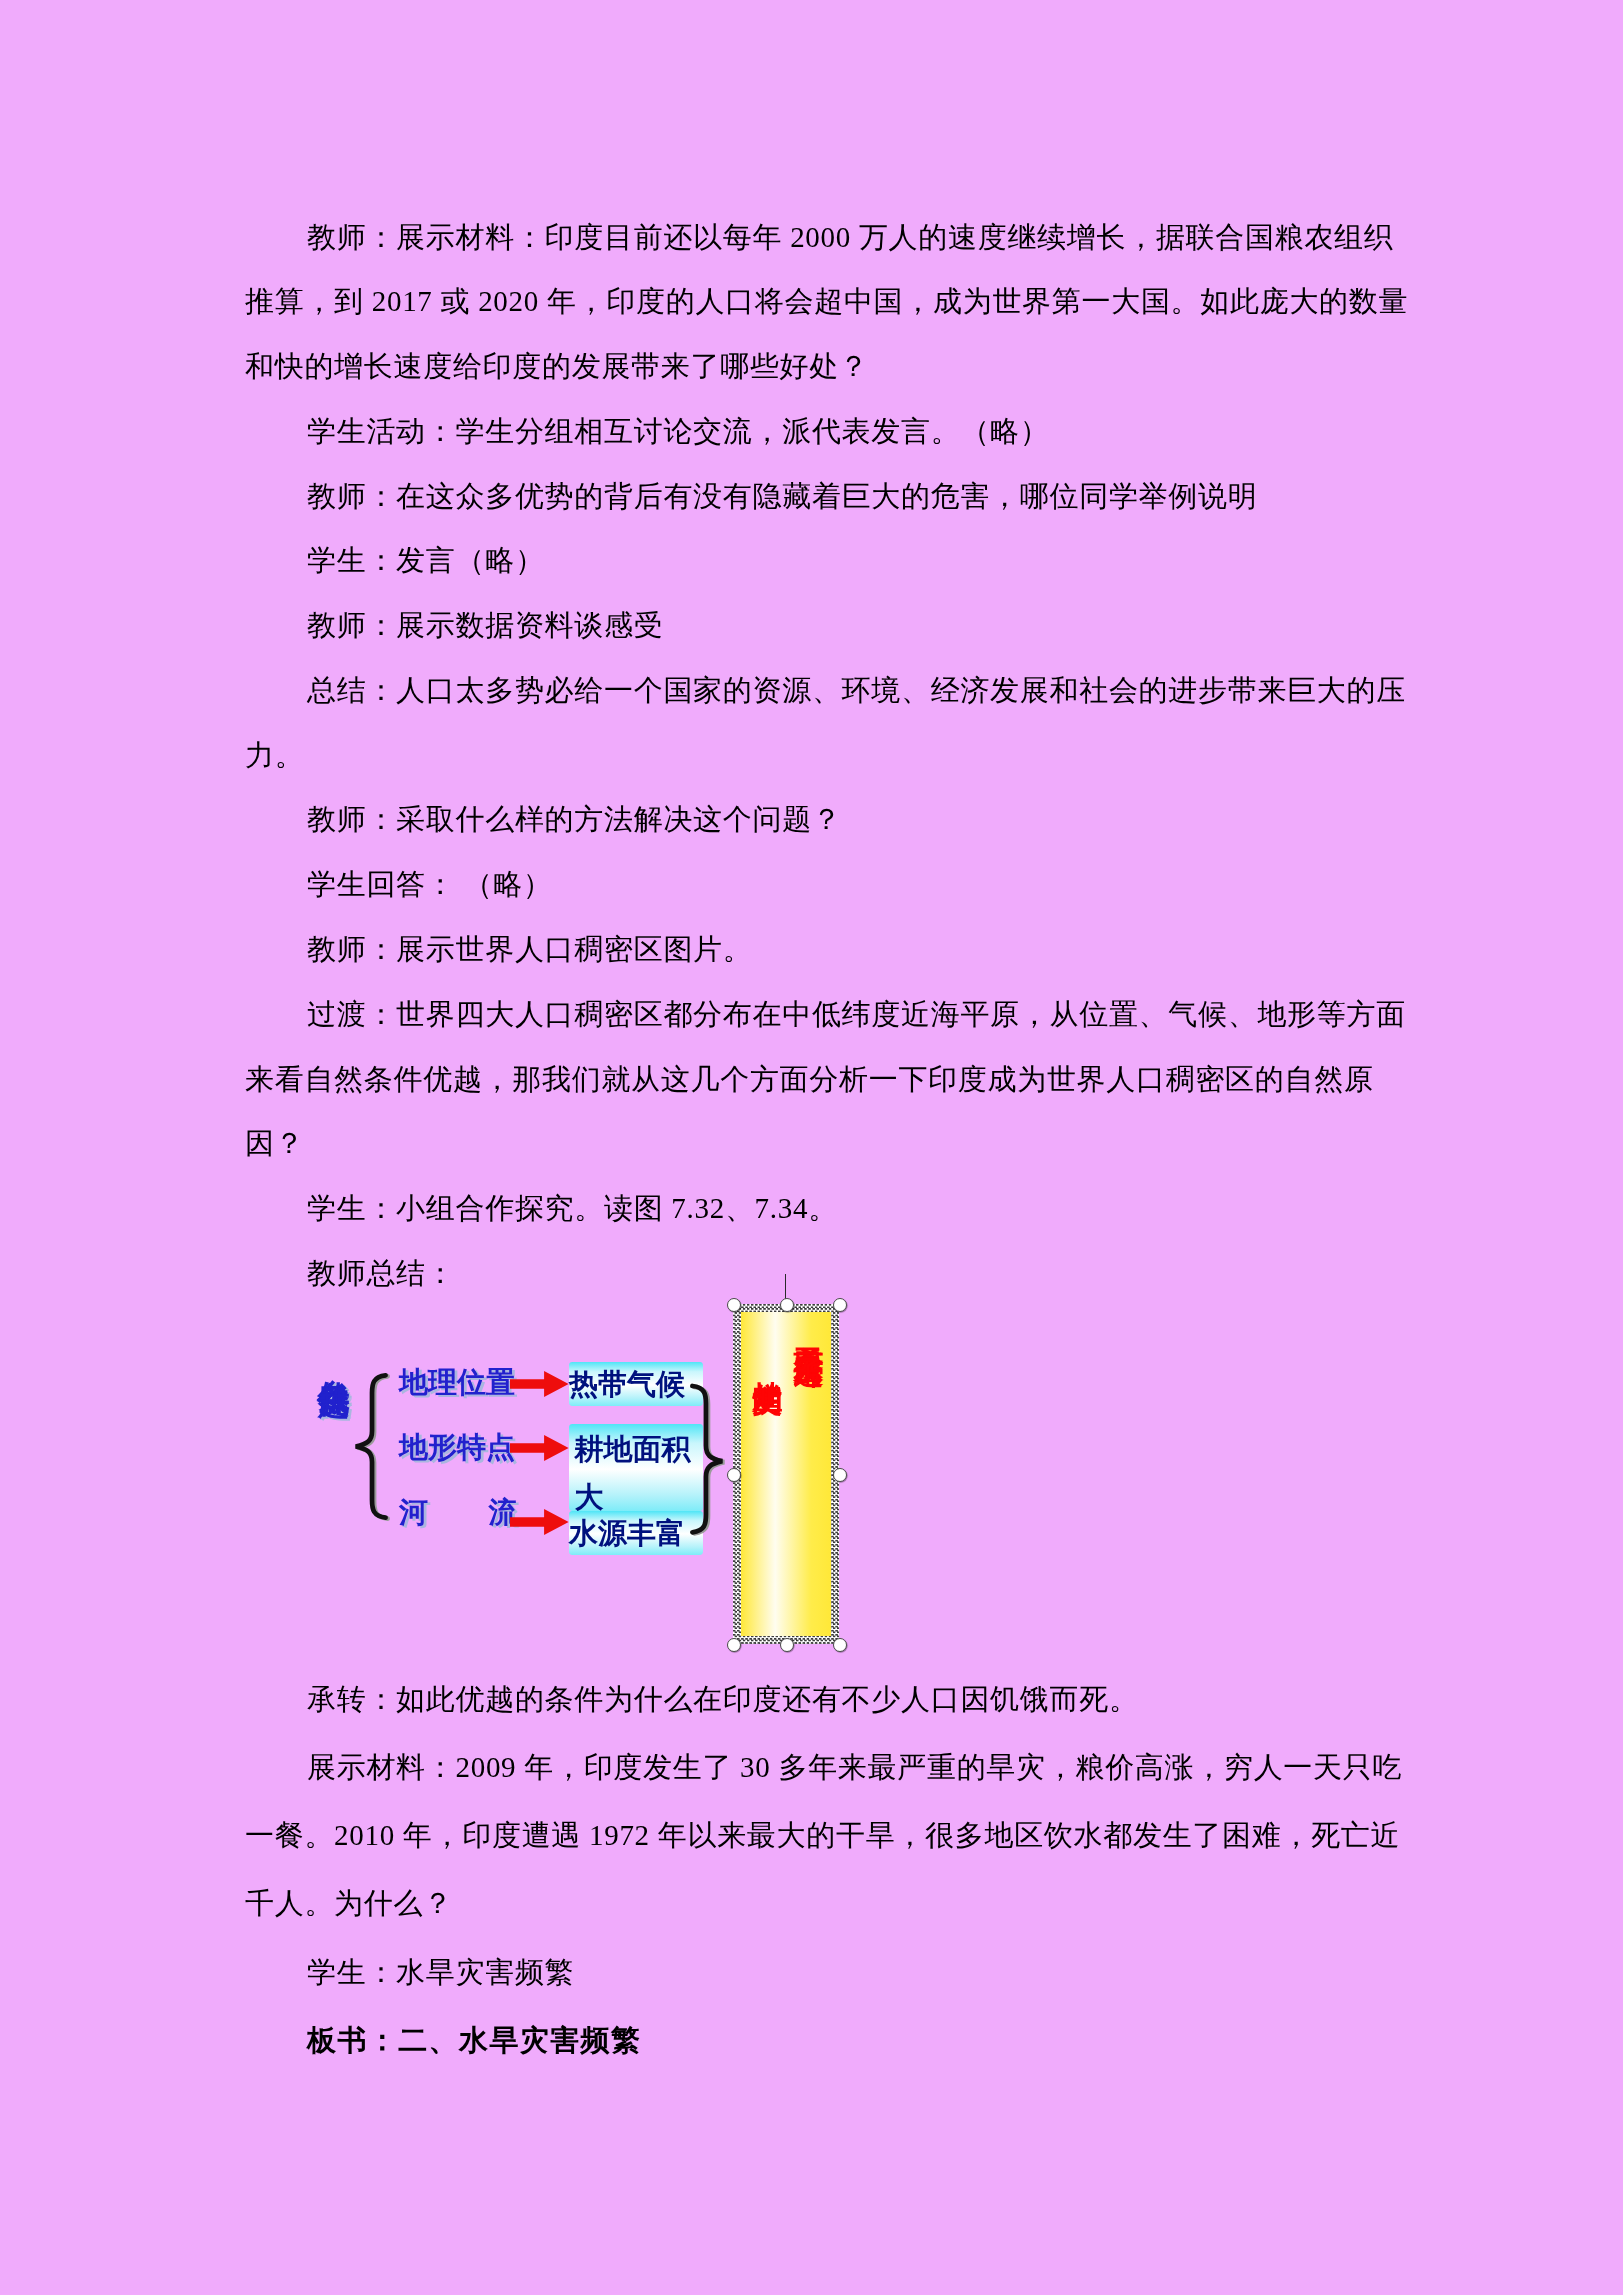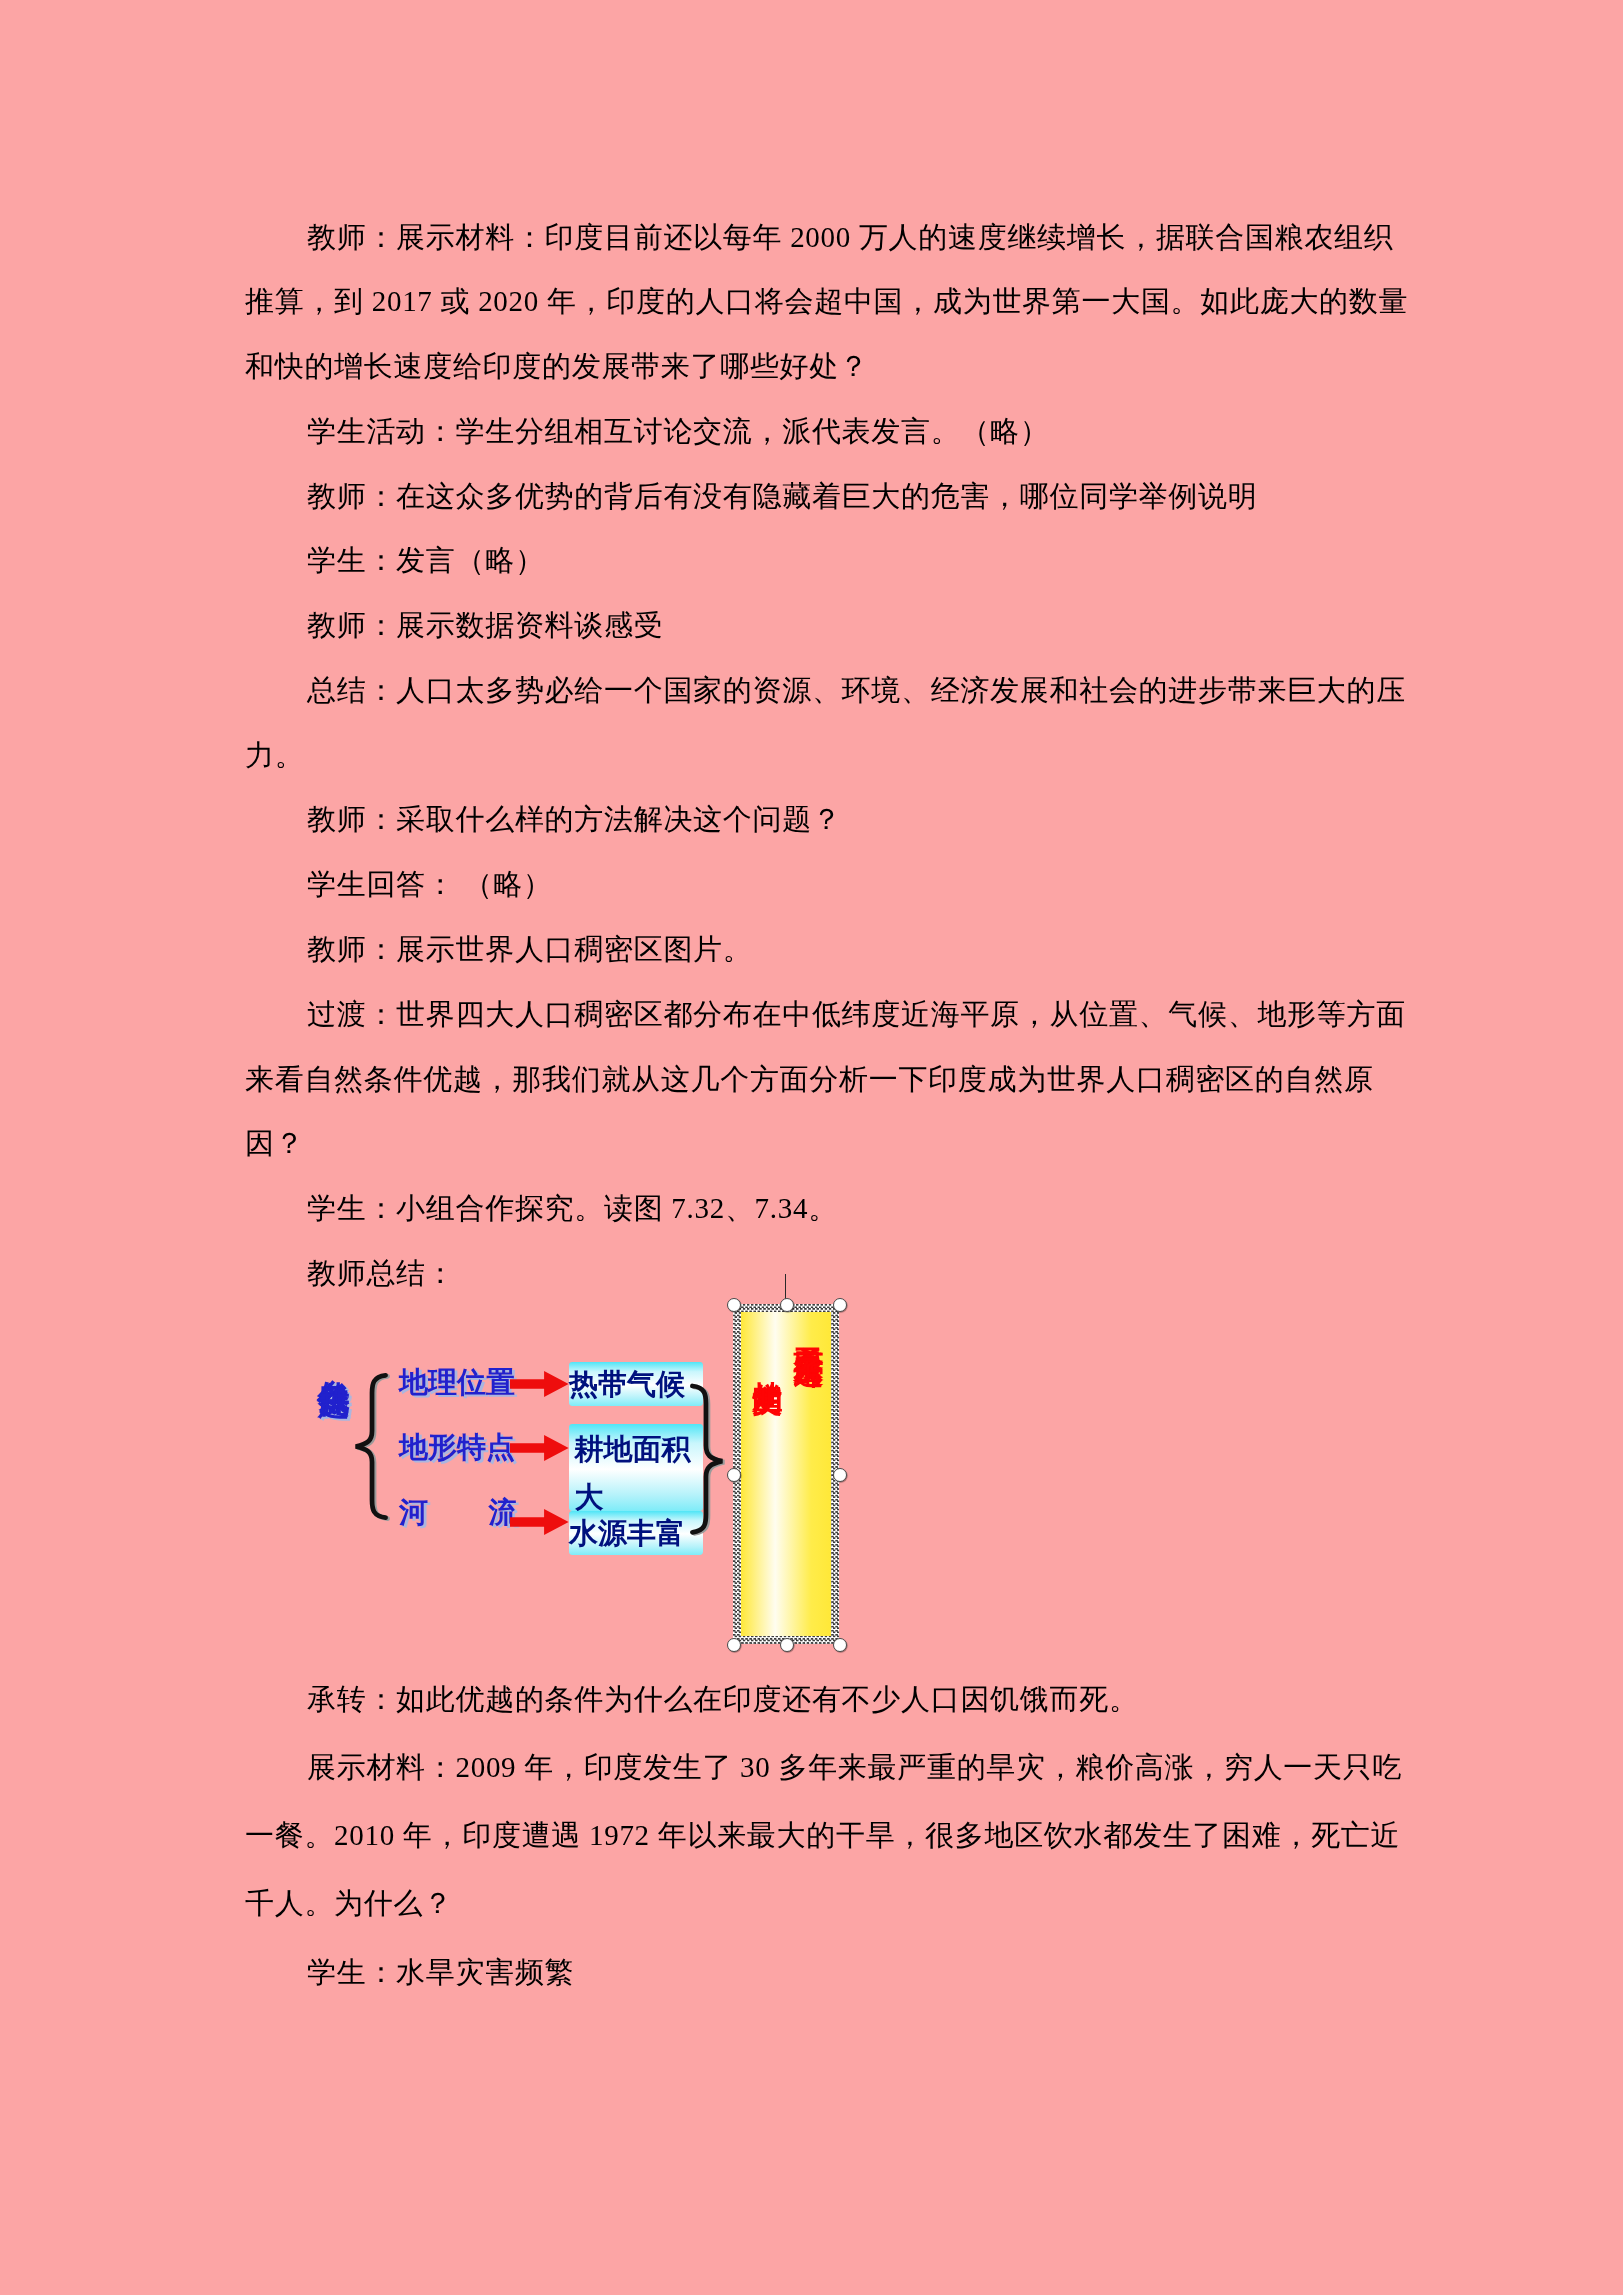--- a/index.html
+++ b/index.html
@@ -1,19 +1,19 @@
 <!DOCTYPE html>
 <html style="font-size:11px"><head>
 <meta charset="utf-8">
 <style>
   html,body{margin:0;padding:0;background:#888;}
   .page{
     position:relative;
     width:1623px;height:2295px;
-    background:#fca5a5;
+    background:#f0abfc;
     overflow:hidden;
     font-family:"Liberation Serif","DejaVu Serif",serif;
   }
   .line{
     position:absolute;
     left:245px;
     height:65px;line-height:65px;
     font-size:29px;color:#000000;
     white-space:pre;
     letter-spacing:0.7px;
@@ -96,20 +96,21 @@
   <div class="line indent" style="top:982px">过渡：世界四大人口稠密区都分布在中低纬度近海平原，从位置、气候、地形等方面</div>
   <div class="line" style="top:1047px">来看自然条件优越，那我们就从这几个方面分析一下印度成为世界人口稠密区的自然原</div>
   <div class="line" style="top:1111px">因？</div>
   <div class="line indent" style="top:1176px">学生：小组合作探究。读图 7.32、7.34。</div>
   <div class="line indent" style="top:1241px">教师总结：</div>
   <div class="line indent" style="top:1667px">承转：如此优越的条件为什么在印度还有不少人口因饥饿而死。</div>
   <div class="line indent" style="top:1735px">展示材料：2009 年，印度发生了 30 多年来最严重的旱灾，粮价高涨，穷人一天只吃</div>
   <div class="line" style="top:1803px">一餐。2010 年，印度遭遇 1972 年以来最大的干旱，很多地区饮水都发生了困难，死亡近</div>
   <div class="line" style="top:1871px">千人。为什么？</div>
   <div class="line indent" style="top:1940px">学生：水旱灾害频繁</div>
+  <div class="line indent bold" style="top:2008px">板书：二、水旱灾害频繁</div>
 
   <div class="diagram">
 
     <div class="vlabel">自然条件优越</div>
 
     <svg class="brace" style="left:349px;top:1372px" width="42" height="149" viewBox="0 0 62 218">
       <path d="M 54 4 C 36 6 34 16 34 30 L 34 86 C 34 100 28 105 10 109 C 28 113 34 118 34 132 L 34 188 C 34 202 36 212 54 214" fill="none" stroke="#111111" stroke-width="7" stroke-linecap="round"></path>
     </svg>
 
     <div class="dlabel" style="top:1367px">地理位置</div>

